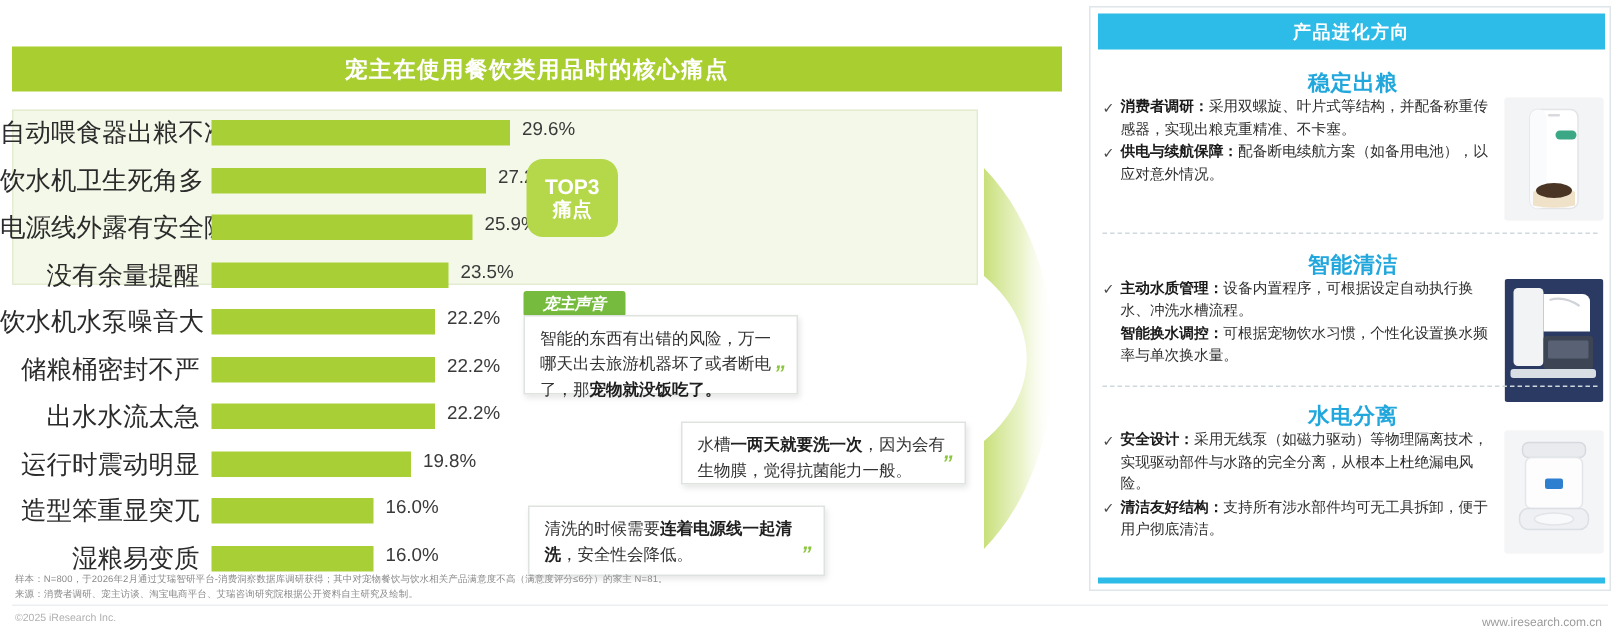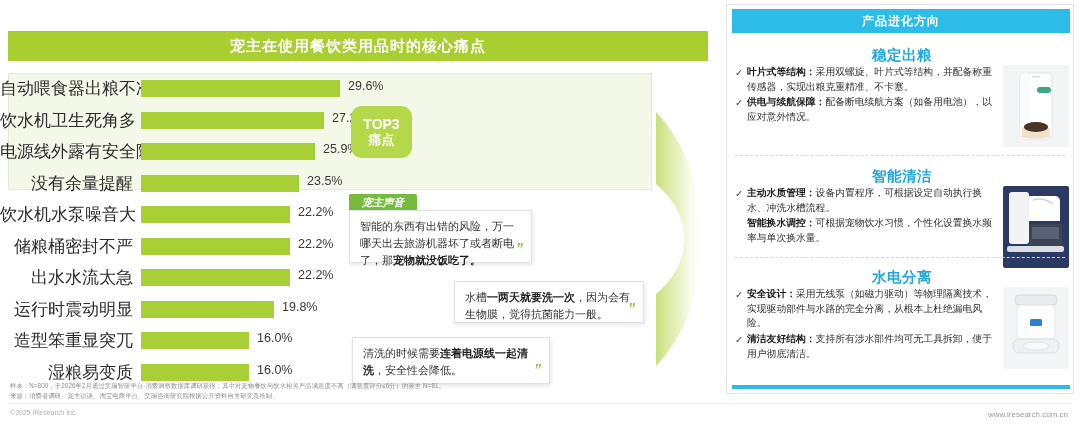--- a/index.html
+++ b/index.html
@@ -273,21 +273,21 @@
         <svg width="20" height="20" viewBox="0 0 20 20">
           <rect x="3" y="3" width="14" height="14" rx="2" fill="none" stroke="#35b9e6" stroke-width="1.6"></rect>
           <rect x="6.5" y="12" width="7" height="1.6" fill="#35b9e6"></rect>
         </svg>
         <span class="rsec-title">稳定出粮</span>
       </div>
       <div class="rsec-body">
         <div class="rsec-text">
             <div class="bullet">
               <span class="chk">✓</span>
-              <span class="bt"><b>叶片式等结构：</b>采用双螺旋、叶片式等结构，并配备称重传感器，实现出粮克重精准、不卡塞。</span>
+              <span class="bt"><b>消费者调研：</b>采用双螺旋、叶片式等结构，并配备称重传感器，实现出粮克重精准、不卡塞。</span>
             </div>
             <div class="bullet">
               <span class="chk">✓</span>
               <span class="bt"><b>供电与续航保障：</b>配备断电续航方案（如备用电池），以应对意外情况。</span>
             </div>
           </div>
         <div class="prodimg">
           <svg width="66" height="82" viewBox="0 0 66 82">
             <rect width="66" height="82" fill="#f3f4f6"></rect>
             <rect x="17" y="8" width="32" height="66" rx="5" fill="#ffffff" stroke="#e2e4e8" stroke-width="1"></rect>

